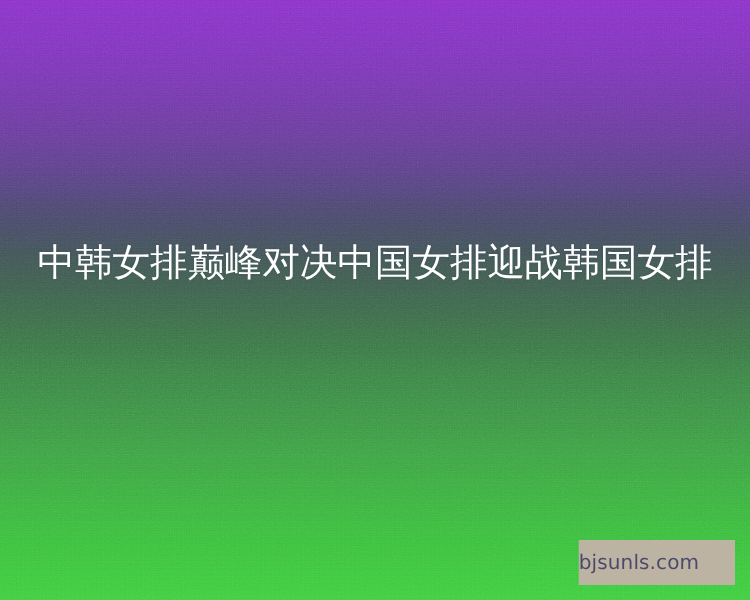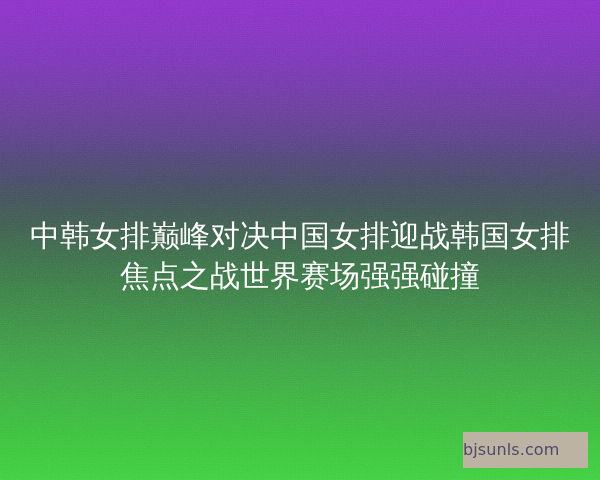--- a/index.html
+++ b/index.html
@@ -59,21 +59,21 @@
     background-image:
       repeating-linear-gradient(0deg, rgba(255,255,255,.055) 0 1px, rgba(0,0,0,.055) 1px 2px),
       repeating-linear-gradient(90deg, rgba(255,255,255,.045) 0 1px, rgba(0,0,0,.045) 1px 2px);
   }
 
   
   .headline {
     position: absolute;
     left: 0;
     right: 0;
-    top: 216px;
+    top: 191px;
     text-align: center;
     color: #ffffff;
     font-size: 30px;
     line-height: 40px;
     letter-spacing: 0px;
     font-weight: 400;
     white-space: nowrap;
     text-shadow: 0 0 2px rgba(0,0,0,0.10);
   }
   .headline .line { display: block; }
@@ -111,20 +111,19 @@
       <feTurbulence type="fractalNoise" baseFrequency="0.85" numOctaves="3" stitchTiles="stitch"></feTurbulence>
       <feColorMatrix type="saturate" values="0"></feColorMatrix>
     </filter>
     <rect width="600" height="480" filter="url(#grain)"></rect>
   </svg>
 
   <div class="bg-noise-fine"></div>
 
   <div class="headline">
     <span class="line">中韩女排巅峰对决中国女排迎战韩国女排</span>
-    <span class="line">焦点之战世界赛场强强碰撞</span>
   </div>
 
   <div class="watermark">
     <span class="watermark-text">bjsunls.com</span>
   </div>
 
 </div>
 
 </body></html>

